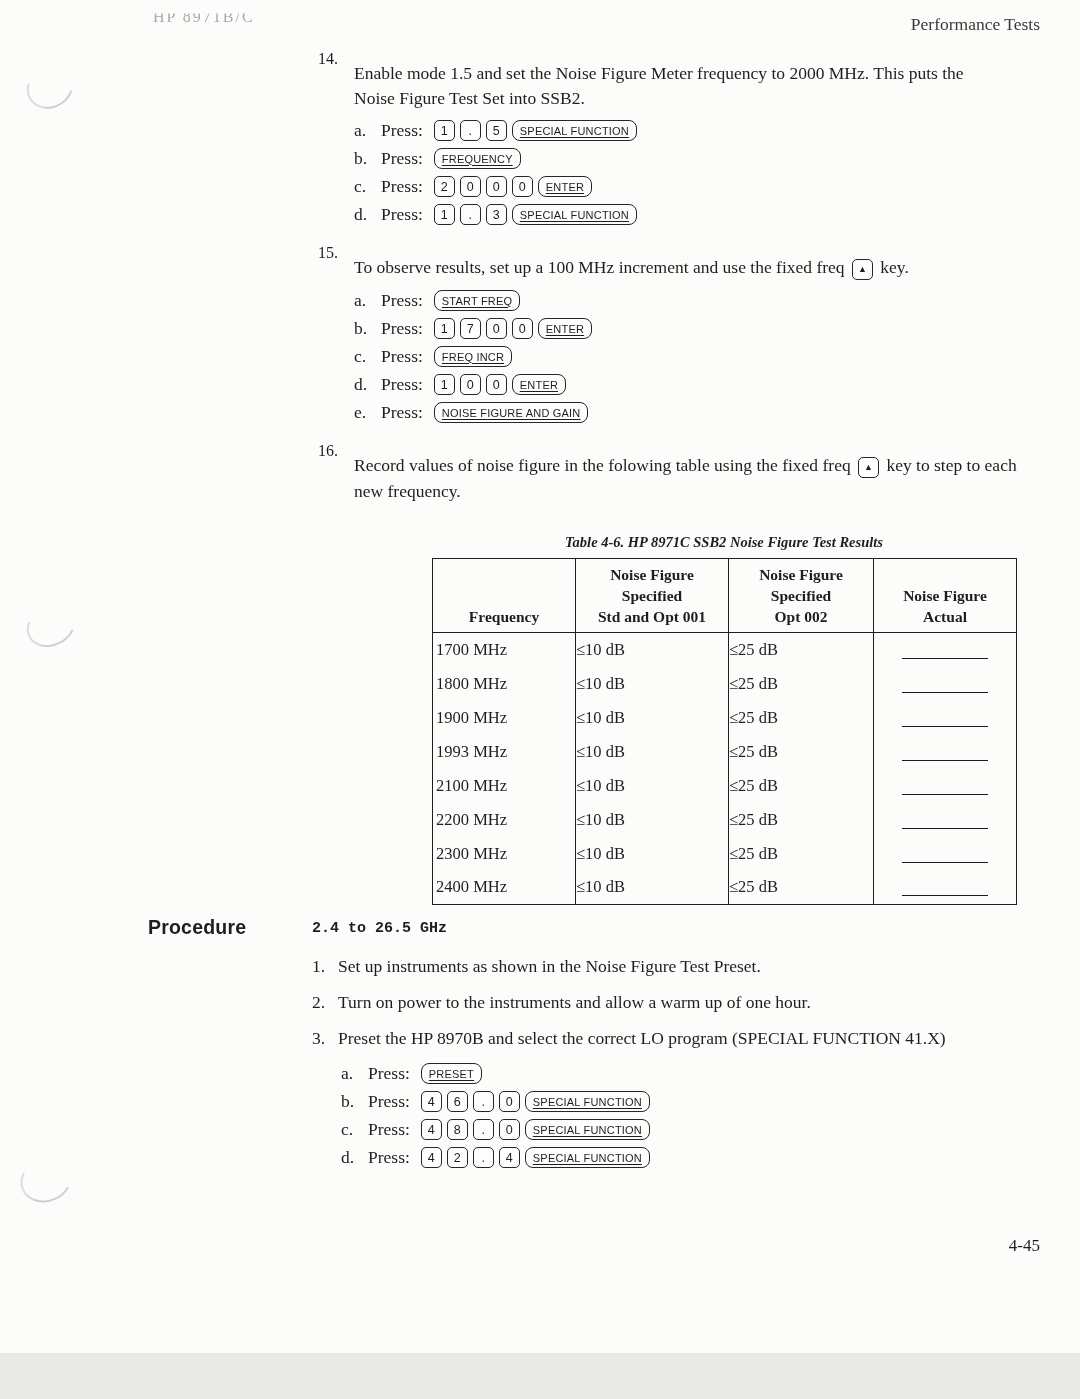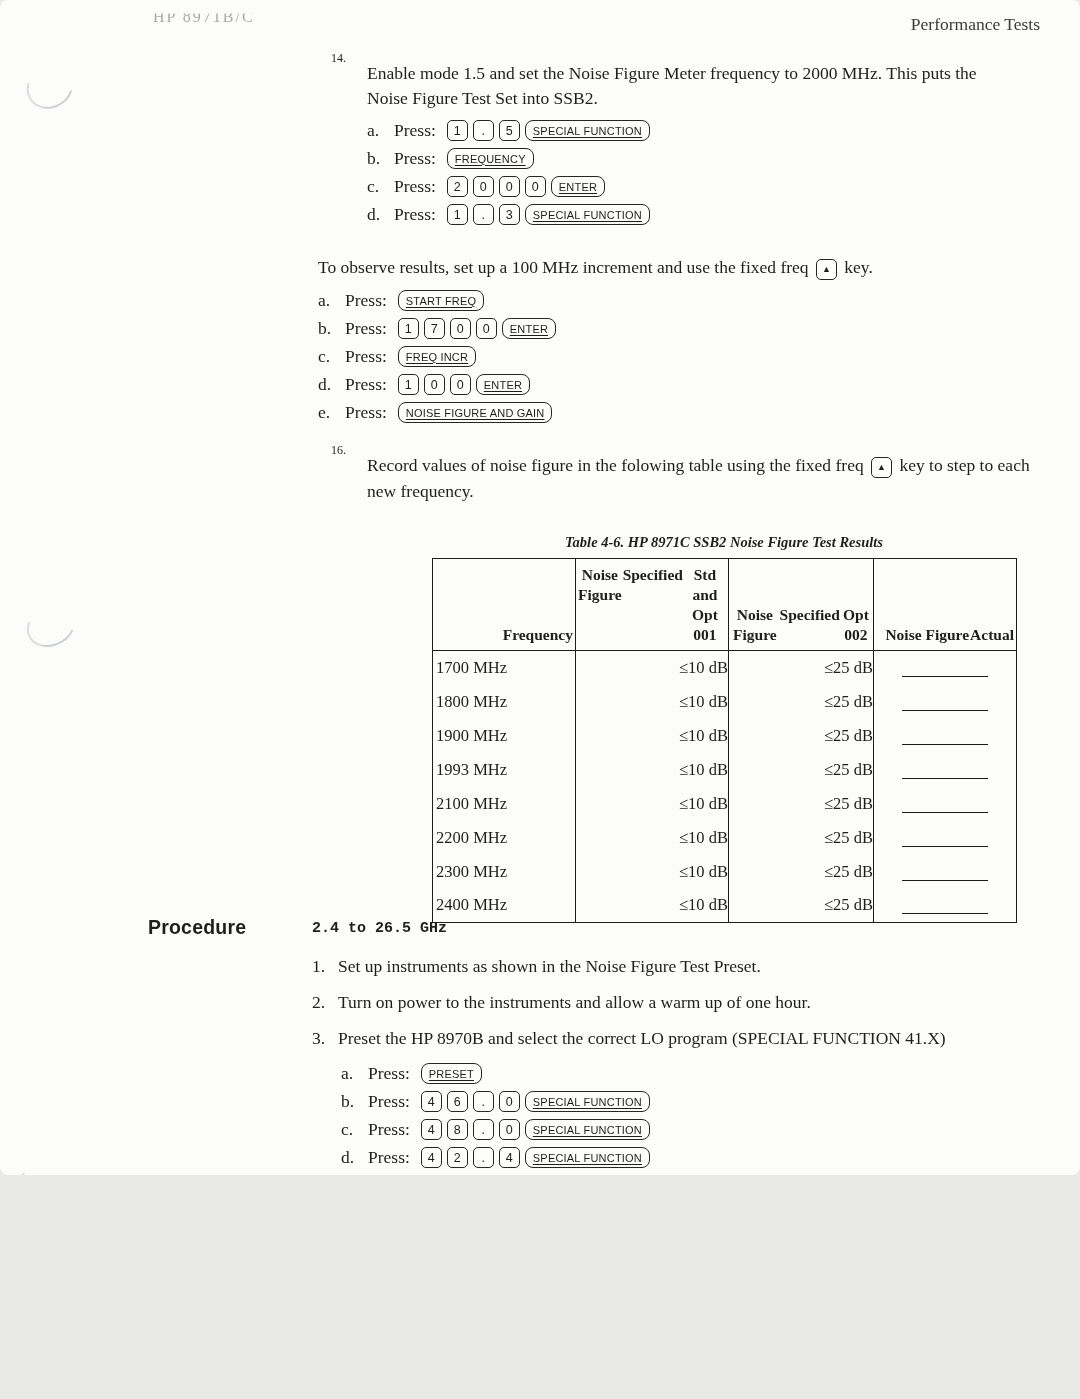--- a/index.html
+++ b/index.html
@@ -1,20 +1,20 @@
 <!DOCTYPE html>
 <html><head>
 <meta charset="utf-8">
 <style>
   * { margin:0; padding:0; box-sizing:border-box; }
   html,body { background:#e9e9e7; }
   .page {
-    position:relative; width:1080px; height:1175px; margin:0 auto;
+    position:relative; width:1080px; height:1353px; margin:0 auto;
     background:#fcfcfa; overflow:hidden;
-    font-family:"Liberation Serif", serif; color:#1e1e1e;border-radius:8px;
+    font-family:"Liberation Serif", serif; color:#1e1e1e;
   }
 
   
   .artifact {
     position:absolute; border:2.5px solid transparent;
     border-bottom-color:#c9ccce; border-left-color:#d6d8da;
     border-radius:50%; opacity:.9;
   }
   .art-1 { top:66px;   left:26px; width:48px; height:42px; transform:rotate(-30deg); }
   .art-2 { top:606px;  left:26px; width:50px; height:40px; transform:rotate(-25deg); }
@@ -31,21 +31,21 @@
   .hdr-right { position:absolute; top:14px; right:40px; font-size:17.5px; color:#3a3a3a; }
   .page-number { position:absolute; top:1236px; right:40px; font-size:17px; }
   .ftr-left {
     position:absolute; top:1364px; left:157px; font-size:16px; color:#a6a6a6;
     letter-spacing:1.5px; filter:blur(.4px);
   }
 
   
   .content { position:absolute; left:318px; top:46px; width:722px; }
   .step { display:flex; margin-bottom:9px; }
-  .step-num { flex:0 0 36px; font-size:12px; line-height:25px;margin-left:13px; }
+  .step-num { flex:0 0 36px; font-size:16px; line-height:25px; }
   .step-body { flex:1; min-width:0; }
   .step-text { font-size:17.5px; line-height:25px; margin:15px 0 8px 0; }
   .w-640 { max-width:640px; }
   .w-700 { max-width:700px; }
 
   
   .press-line { display:flex; align-items:center; margin:5px 0; min-height:23px; font-size:17.5px; }
   .sub-letter { flex:0 0 27px; }
   .press-word { margin-right:11px; }
   .keys { display:inline-flex; align-items:center; gap:5px; flex-wrap:wrap; }
@@ -63,24 +63,24 @@
   
   .table-block { margin-top:22px; margin-left:114px; width:584px; }
   .table-title { font-size:14.5px; font-weight:bold; font-style:italic; text-align:center; margin-bottom:7px; }
   .results { border-collapse:collapse; width:100%; border:1.7px solid #1e1e1e; table-layout:fixed; }
   .results th {
     border-left:1.7px solid #1e1e1e; border-bottom:1.7px solid #1e1e1e;
     vertical-align:bottom; padding:6px 2px 5px; font-size:15.5px; font-weight:bold;
     text-align:center; height:74px;
   }
   .results th:first-child, .results td:first-child { border-left:none; }
-  .hstack { display:flex; justify-content:flex-end; gap:1px; line-height:20px; }
+  .hstack { display:flex; flex-direction:column; justify-content:flex-end; gap:1px; line-height:20px; }
   .results td { border-left:1.7px solid #1e1e1e; height:34px; font-size:16.5px; vertical-align:middle; }
   .c-freq { text-align:left; padding-left:3px; }
-  .c-spec { text-align:right; }
+  .c-spec { text-align:left; }
   .c-act  { text-align:center; }
   .fill-line {
     display:inline-block; width:86px; height:12px;
     border-bottom:1.7px solid #1a1a1a; transform:translateY(4px);
   }
 
   
   .procedure { position:absolute; left:0; top:916px; width:1080px; display:flex; }
   .proc-label {
     flex:0 0 312px; padding-left:148px;
@@ -151,20 +151,21 @@
               <span class="key digit">1</span>
               <span class="key digit">.</span>
               <span class="key digit">3</span>
               <span class="key func">SPECIAL FUNCTION</span>
             </span>
         </div>
       </div>
     </div>
 
     <div class="step">
+      <span class="step-num">15.</span>
       <div class="step-body">
         <p class="step-text w-700">
           <span>To observe results, set up a 100 MHz increment and use the fixed freq</span>
           <span class="key digit arrow">▲</span>
           <span>key.</span>
         </p>
         <div class="press-line">
           <span class="sub-letter">a.</span>
           <span class="press-word">Press:</span>
           <span class="keys">

